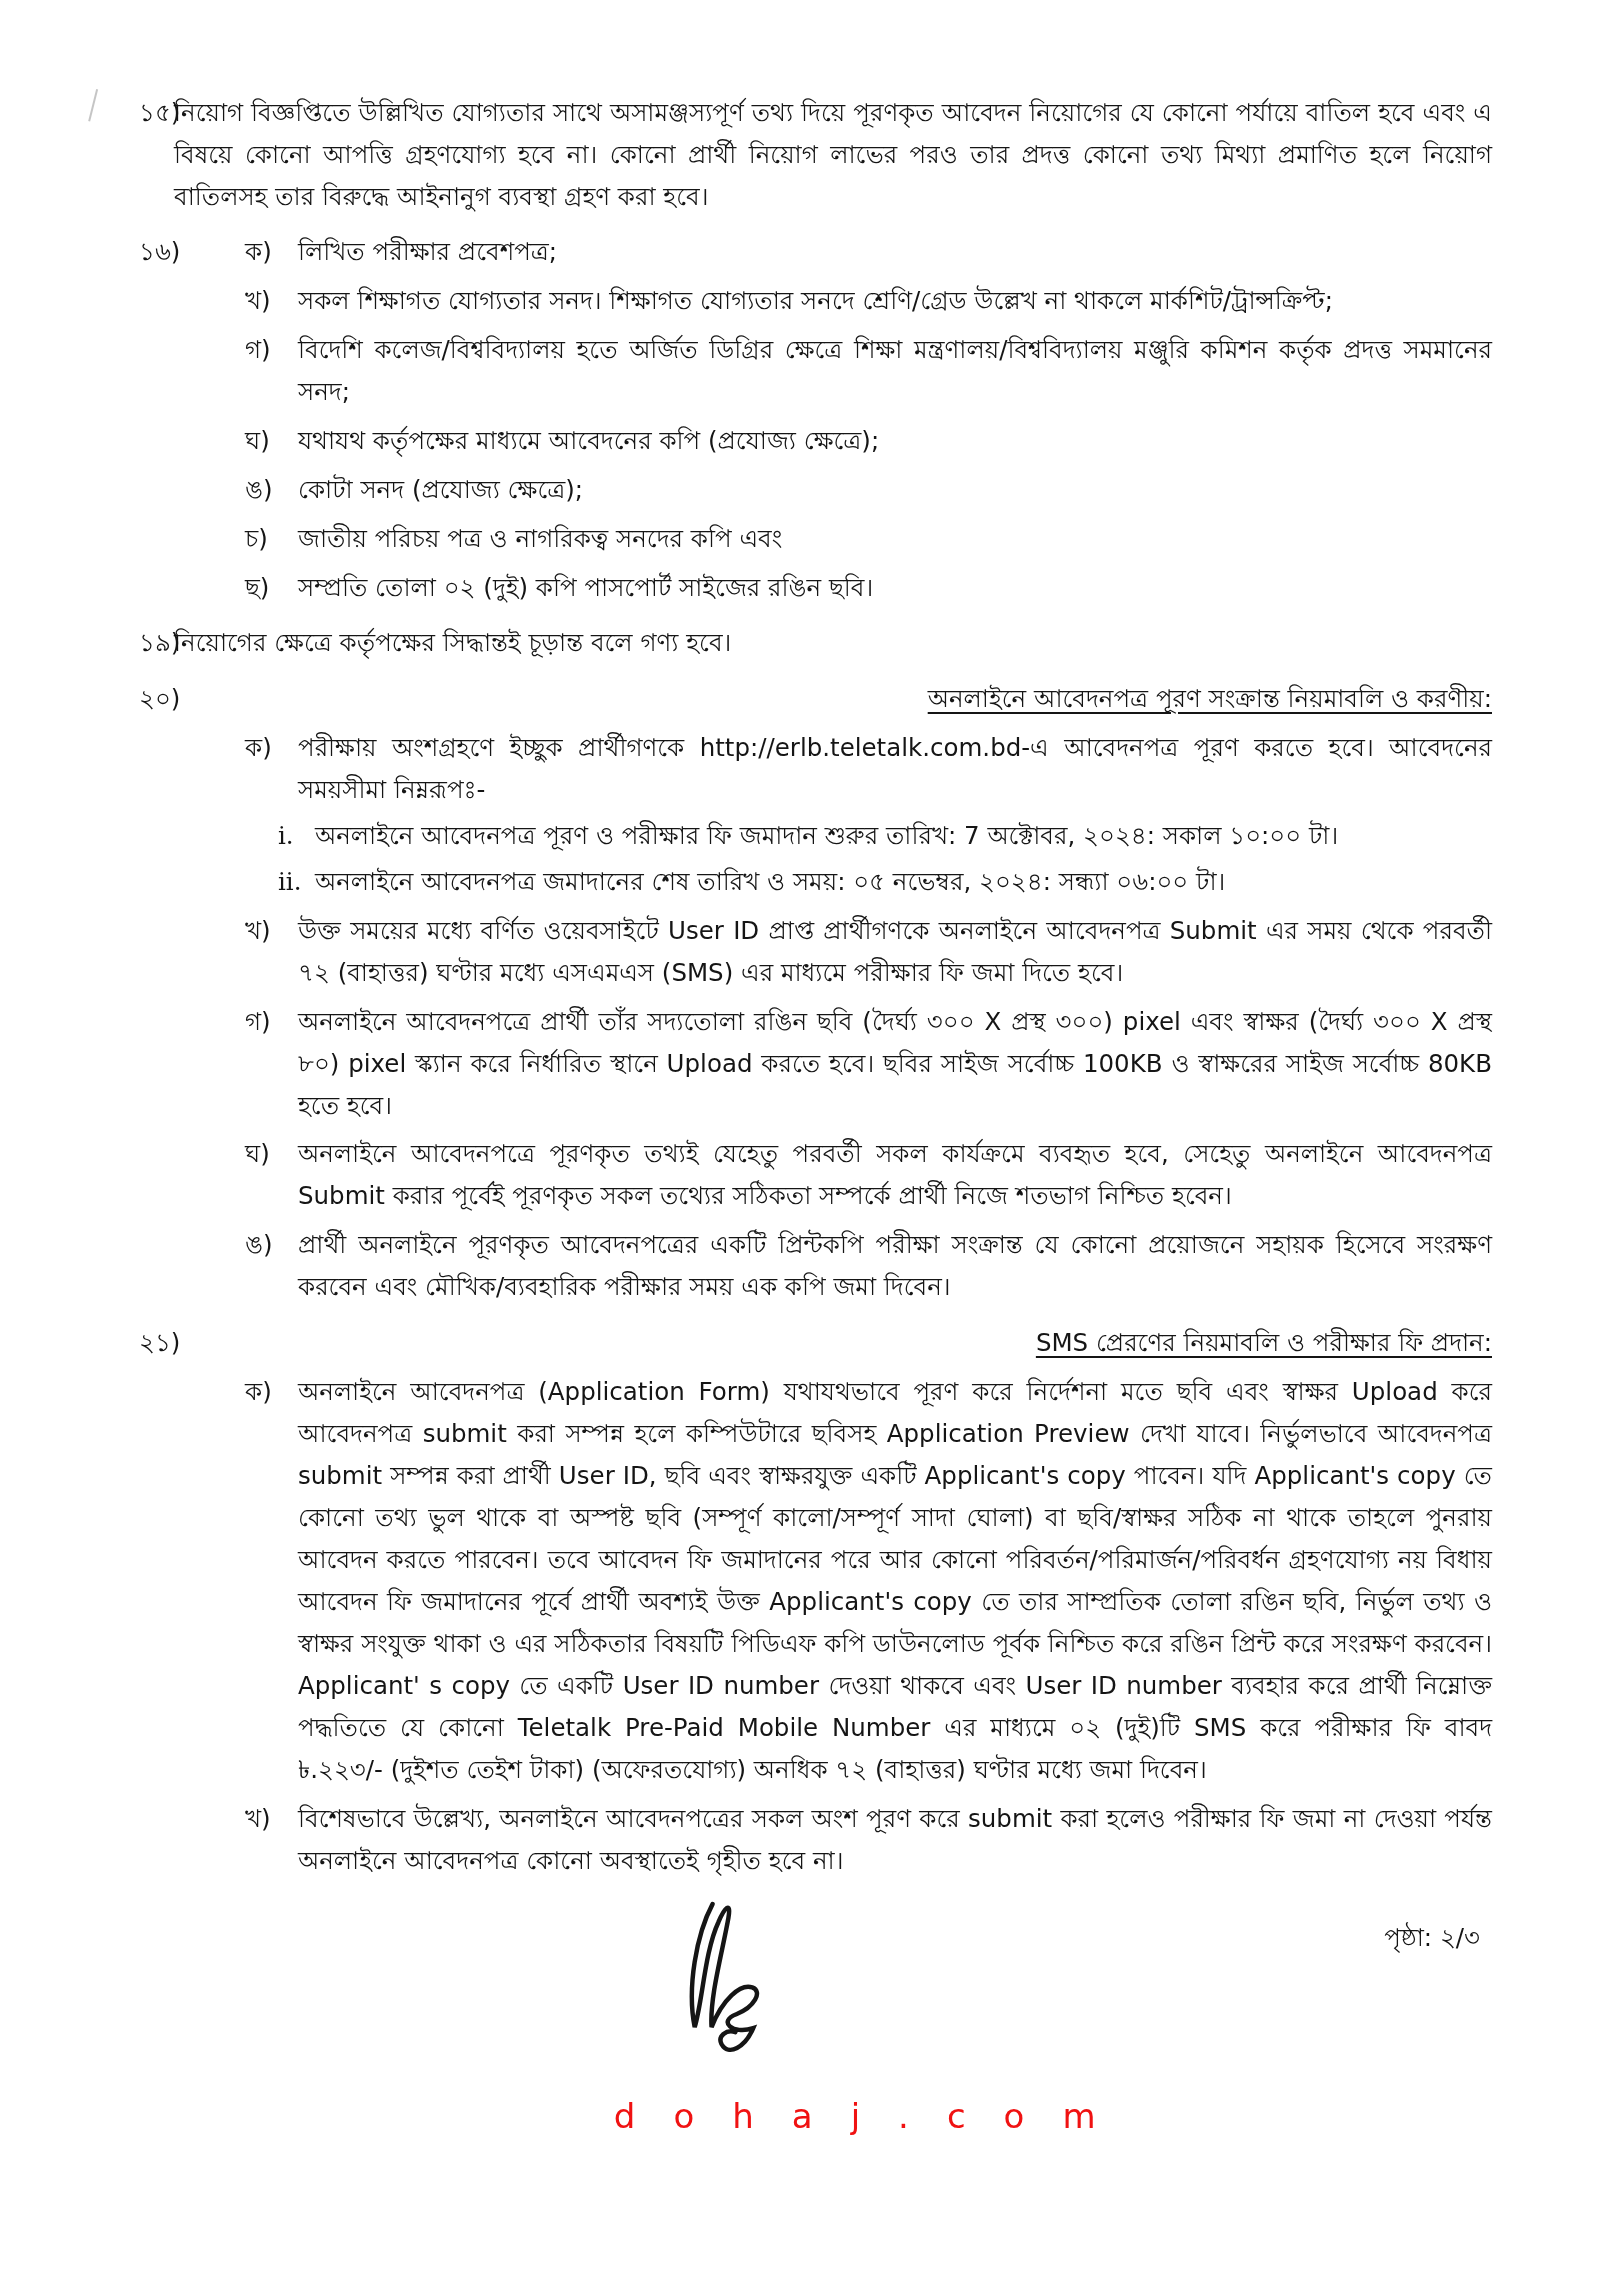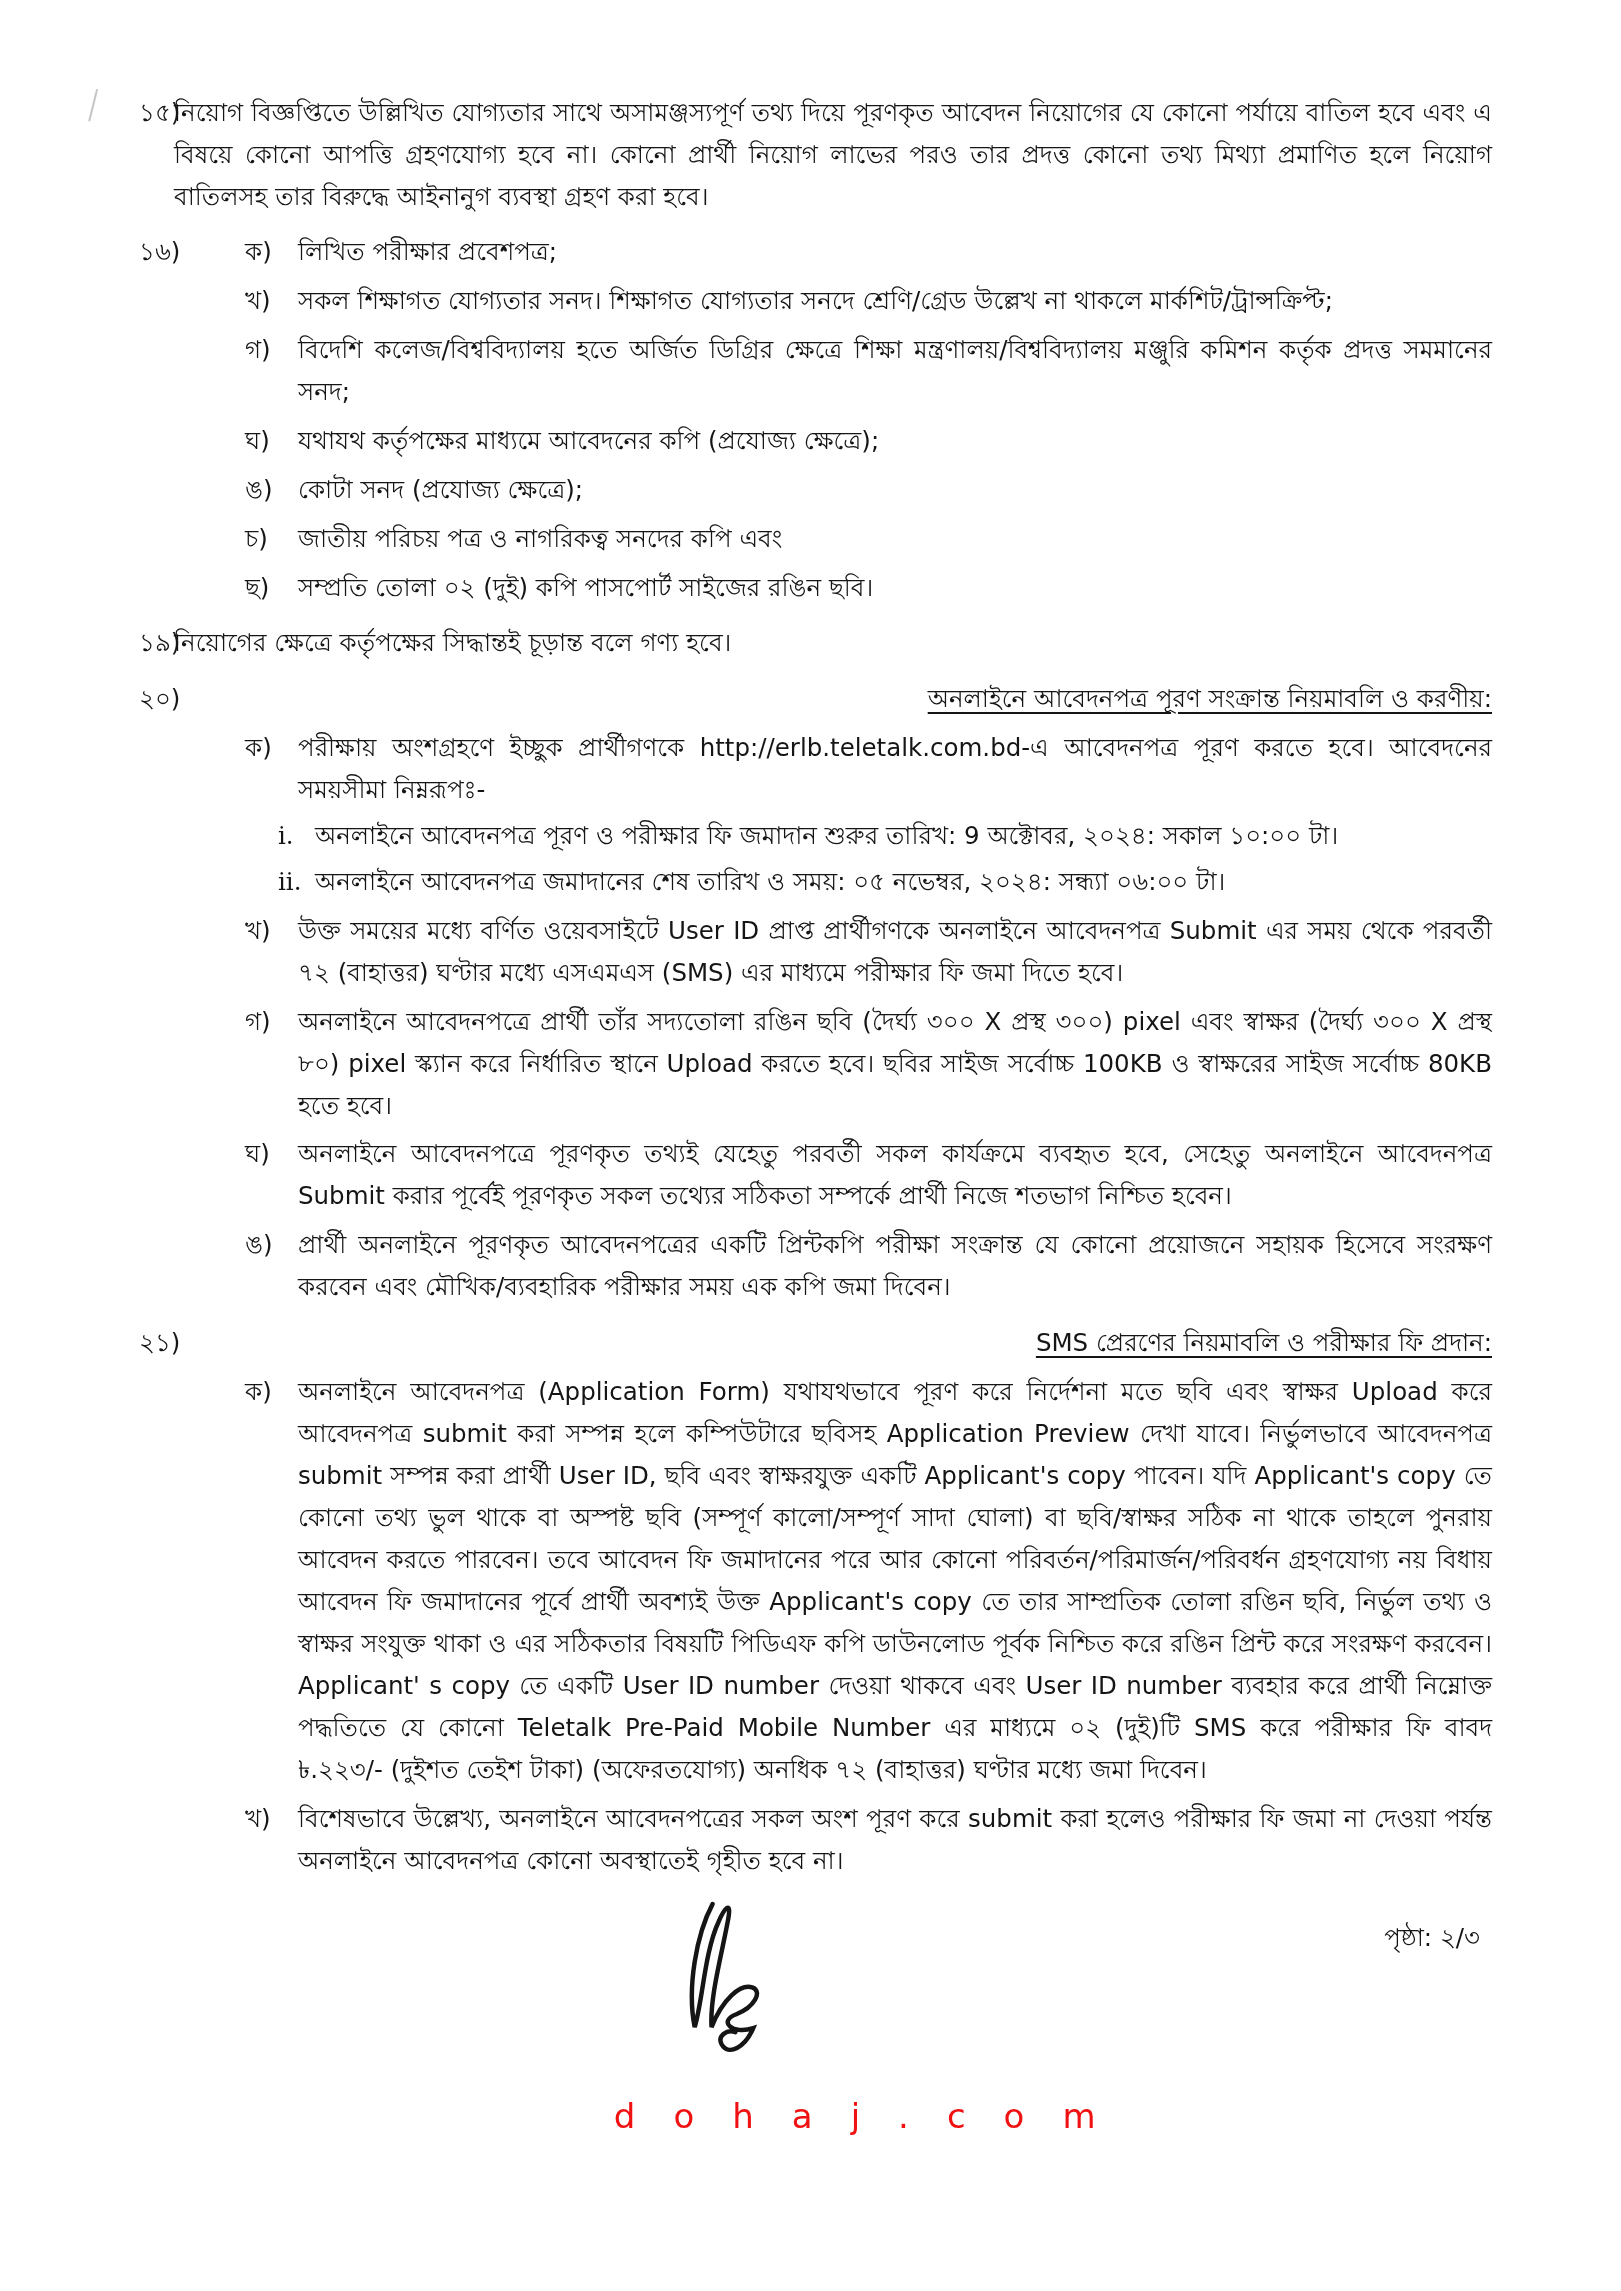--- a/index.html
+++ b/index.html
@@ -87,21 +87,21 @@
       <span class="num">২০)</span>
       <span class="hd">অনলাইনে আবেদনপত্র পূরণ সংক্রান্ত নিয়মাবলি ও করণীয়:</span>
     </div>
 
     <div class="block lvl-sub">
       <span class="num">ক)</span>
       <span>পরীক্ষায় অংশগ্রহণে ইচ্ছুক প্রার্থীগণকে http://erlb.teletalk.com.bd-এ আবেদনপত্র পূরণ করতে হবে। আবেদনের সময়সীমা নিম্নরূপঃ-</span>
     </div>
     <div class="block lvl-roman">
       <span class="num">i.</span>
-      <span>অনলাইনে আবেদনপত্র পূরণ ও পরীক্ষার ফি জমাদান শুরুর তারিখ:  9 অক্টোবর, ২০২৪: সকাল ১০:০০ টা।</span>
+      <span>অনলাইনে আবেদনপত্র পূরণ ও পরীক্ষার ফি জমাদান শুরুর তারিখ:  7 অক্টোবর, ২০২৪: সকাল ১০:০০ টা।</span>
     </div>
     <div class="block lvl-roman">
       <span class="num">ii.</span>
       <span>অনলাইনে আবেদনপত্র জমাদানের শেষ তারিখ ও সময়: ০৫ নভেম্বর, ২০২৪: সন্ধ্যা ০৬:০০ টা।</span>
     </div>
     <div class="block lvl-sub">
       <span class="num">খ)</span>
       <span>উক্ত সময়ের মধ্যে বর্ণিত ওয়েবসাইটে User ID প্রাপ্ত প্রার্থীগণকে অনলাইনে আবেদনপত্র Submit এর সময় থেকে পরবর্তী ৭২ (বাহাত্তর) ঘণ্টার মধ্যে এসএমএস (SMS) এর মাধ্যমে পরীক্ষার ফি জমা দিতে হবে।</span>
     </div>
     <div class="block lvl-sub">

